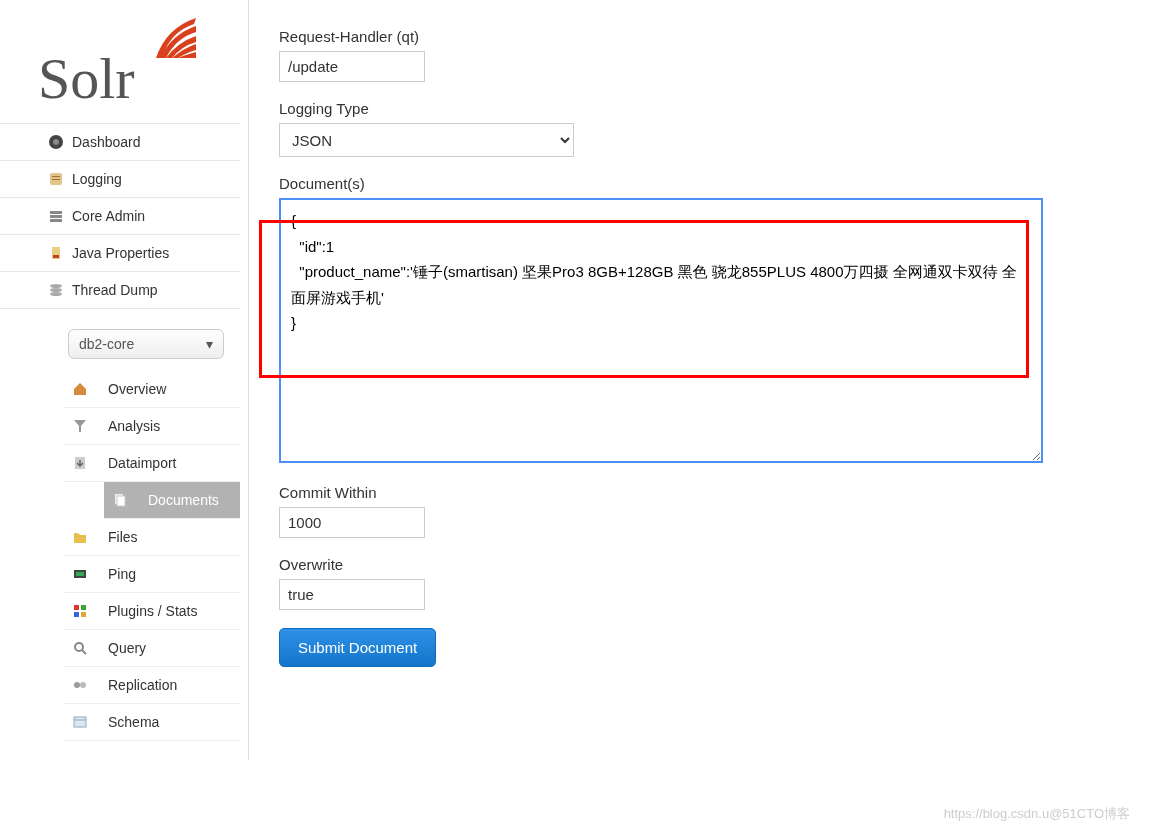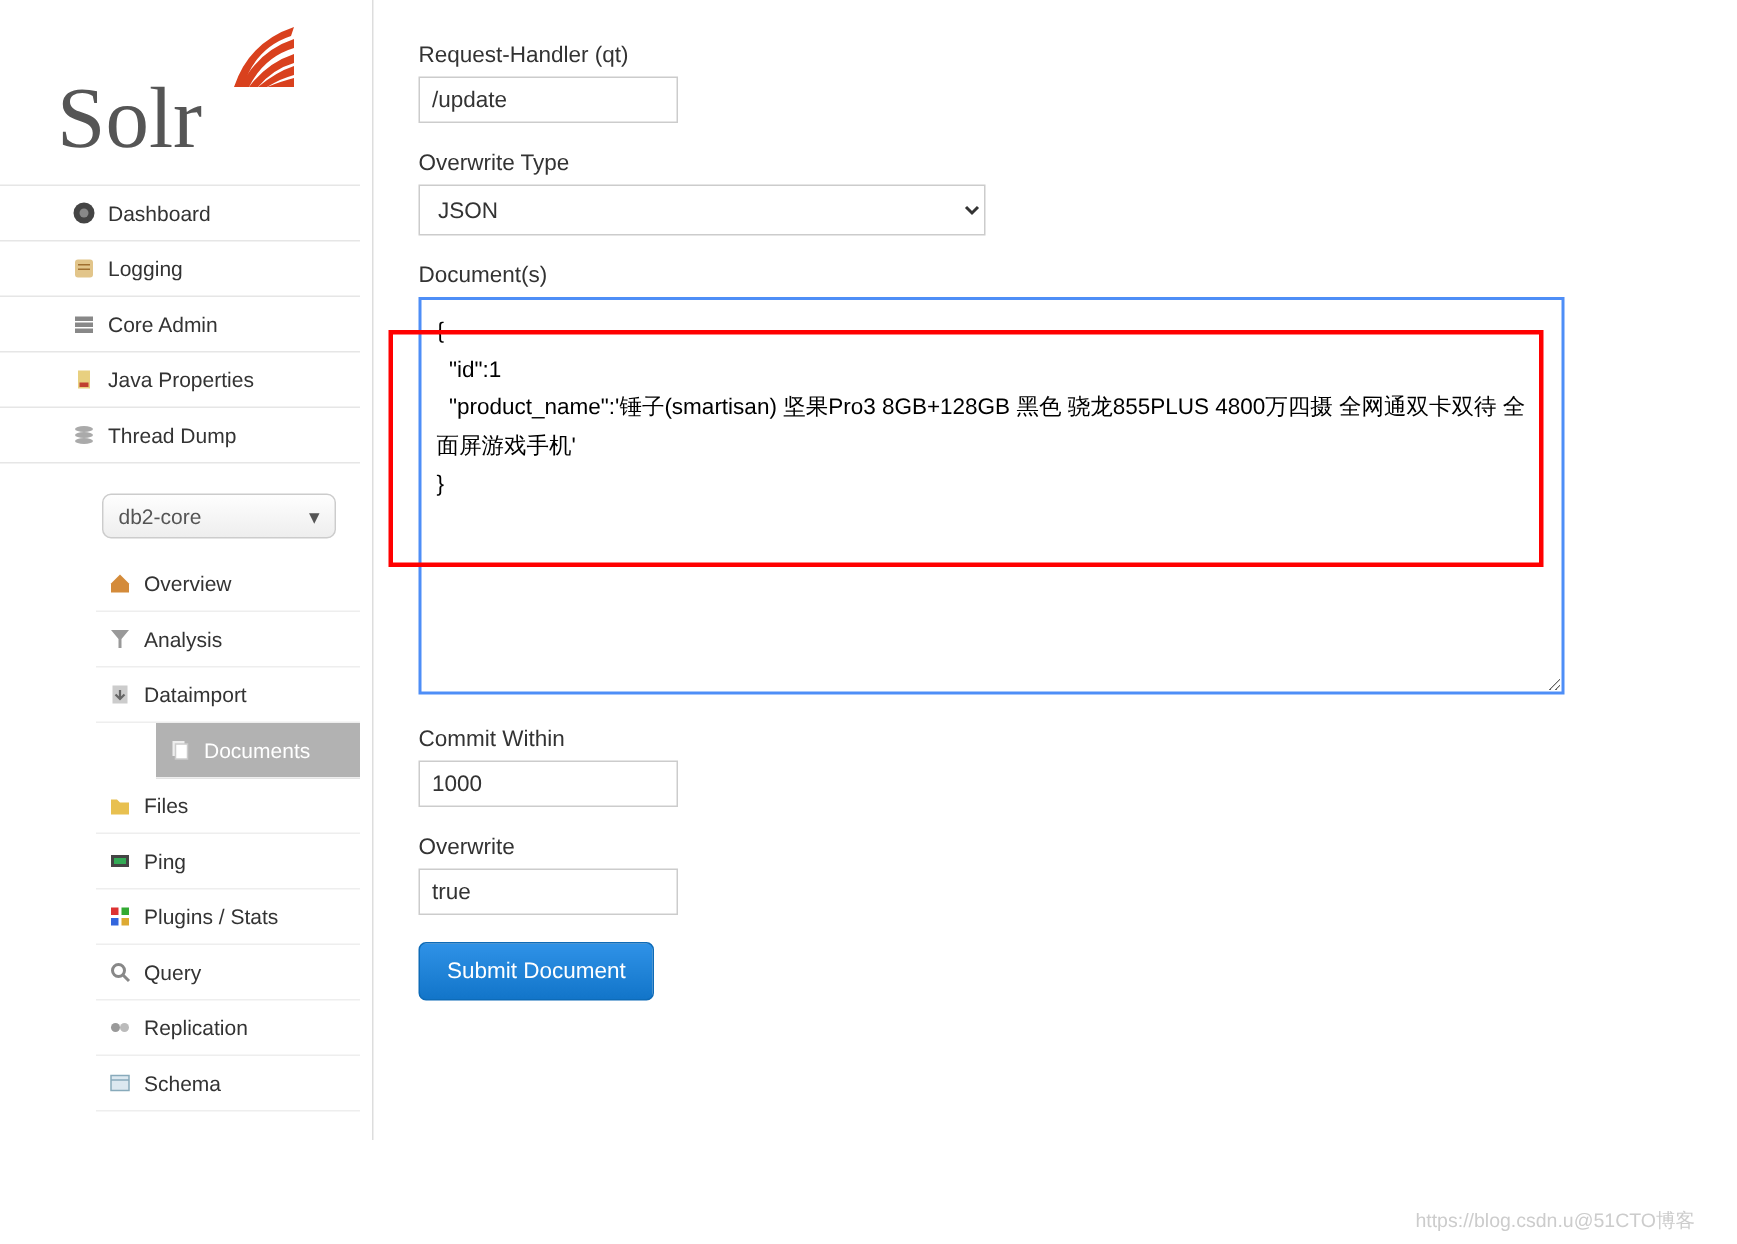--- a/index.html
+++ b/index.html
@@ -54,21 +54,21 @@
     list-style: none;
     margin-left: 64px;
   }
   .nav-sub li {
     border-bottom: 1px solid #eee;
     padding: 10px 0 10px 8px;
     cursor: pointer;
     color: #333;
     display: flex;
     align-items: center;
-    gap: 8px;
+    gap: 20px;
   }
   .nav-sub li.active {
     background: #b2b2b2;
     color: #fff;
     margin-left: 40px;
   }
   .content {
     margin-left: 248px;
     border-left: 1px solid #ddd;
     padding: 28px 30px 30px 30px;
@@ -82,22 +82,22 @@
     font-size: 15px;
   }
   .txt-input, .select-input {
     border: 1px solid #ccc;
     padding: 6px 8px;
     font-size: 15px;
     font-family: inherit;
     color: #333;
     background: #fff;
   }
-  .txt-small { width: 173px; }
-  .select-input { width: 378px; height: 34px; }
+  .txt-small { width: 146px; }
+  .select-input { width: 295px; height: 34px; }
   .textarea-input {
     width: 764px;
     height: 265px;
     border: 2px solid #4e8ef7;
     padding: 8px 10px;
     font-size: 15px;
     font-family: inherit;
     line-height: 1.7;
     resize: both;
     outline: none;
@@ -263,21 +263,21 @@
       </li>
   </ul>
 </div>
 
 <div class="content">
   <div class="field-group">
     <label class="field-label">Request-Handler (qt)</label>
     <input class="txt-input txt-small" value="/update" style="">
   </div>
   <div class="field-group">
-    <label class="field-label">Overwrite Type</label>
+    <label class="field-label">Logging Type</label>
     <select class="select-input">
       <option>JSON</option>
     </select>
   </div>
   <div class="field-group">
     <label class="field-label">Document(s)</label>
     <textarea class="textarea-input" style="">{
   "id":1
   "product_name":'锤子(smartisan) 坚果Pro3 8GB+128GB 黑色 骁龙855PLUS 4800万四摄 全网通双卡双待 全面屏游戏手机'
 }</textarea>

